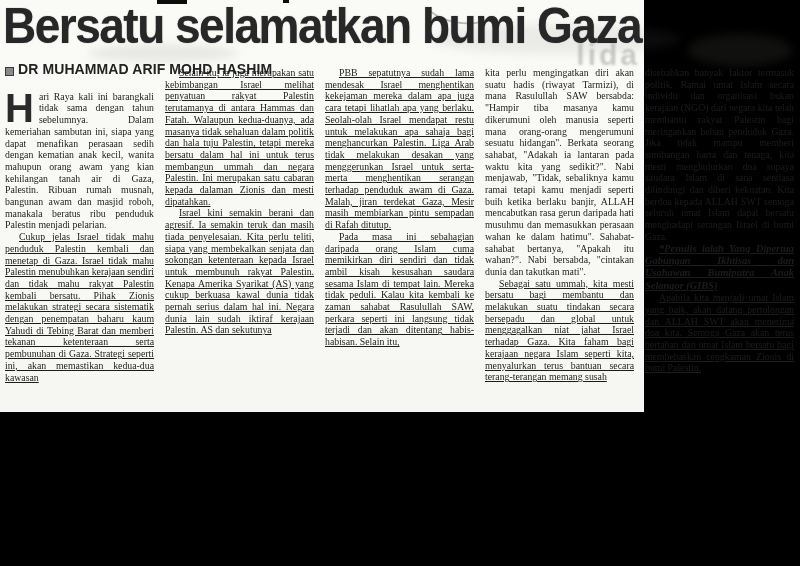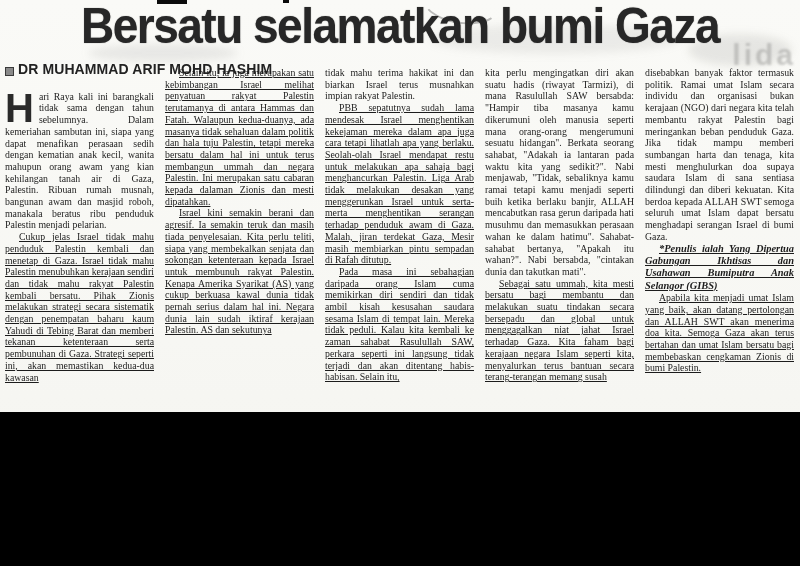--- a/index.html
+++ b/index.html
@@ -1,21 +1,21 @@
 <!DOCTYPE html>
 <html><head>
 <meta charset="utf-8">
 <style>
   html,body { margin:0; padding:0; }
   body {
     width:800px; height:566px; overflow:hidden; background:#000;
     font-family:"Liberation Serif", serif;
   }
   .page {
-    position:relative; width:800px; height:566px;
+    position:relative; width:644px; height:566px;
     background:linear-gradient(180deg,#fafaf7 0%,#f7f7f3 60%,#f3f3ef 100%);
     color:#1d1d1d;
   }
   
   .headline {
     position:absolute; top:-4px; left:0; width:100%; margin:0;
     text-align:center;
     font-family:"Liberation Sans", sans-serif; font-weight:bold;
     font-size:46px; letter-spacing:-1.5px; color:#272727;
     transform:scaleY(1.1); transform-origin:top center;
@@ -94,21 +94,20 @@
       <p class="para"><span class="dropcap">H</span><span>ari Raya kali ini barangkali tidak sama dengan tahun sebelumnya. Dalam kemeriahan sambutan ini, siapa yang dapat menafikan perasaan sedih dengan kematian anak kecil, wanita mahupun orang awam yang kian kehilangan tanah air di Gaza, Palestin. Ribuan rumah musnah, bangunan awam dan masjid roboh, manakala beratus ribu penduduk Palestin menjadi pelarian.</span></p>
       <p class="para indent">Cukup jelas Israel tidak mahu penduduk Palestin kembali dan menetap di Gaza. Israel tidak mahu Palestin menubuhkan kerajaan sendiri dan tidak mahu rakyat Palestin kembali bersatu. Pihak Zionis melakukan strategi secara sistematik dengan penempatan baharu kaum Yahudi di Tebing Barat dan memberi tekanan ketenteraan serta pembunuhan di Gaza. Strategi seperti ini, akan memastikan kedua-dua kawasan</p>
     </div>
 
     <div class="col col2345">
       <p class="para indent">Selain itu, ia juga merupakan satu kebimbangan Israel melihat penyatuan rakyat Palestin terutamanya di antara Hammas dan Fatah. Walaupun kedua-duanya, ada masanya tidak sehaluan dalam politik dan hala tuju Palestin, tetapi mereka bersatu dalam hal ini untuk terus membangun ummah dan negara Palestin. Ini merupakan satu cabaran kepada dalaman Zionis dan mesti dipatahkan.</p>
       <p class="para indent">Israel kini semakin berani dan agresif. Ia semakin teruk dan masih tiada penyelesaian. Kita perlu teliti, siapa yang membekalkan senjata dan sokongan ketenteraan kepada Israel untuk membunuh rakyat Palestin. Kenapa Amerika Syarikat (AS) yang cukup berkuasa kawal dunia tidak pernah serius dalam hal ini. Negara dunia lain sudah iktiraf kerajaan Palestin. AS dan sekutunya</p>
     </div>
 
     <div class="col col2345">
-      <p class="para">tidak mahu terima hakikat ini dan biarkan Israel terus musnahkan impian rakyat Palestin.</p>
       <p class="para indent">PBB sepatutnya sudah lama mendesak Israel menghentikan kekejaman mereka dalam apa juga cara tetapi lihatlah apa yang berlaku. Seolah-olah Israel mendapat restu untuk melakukan apa sahaja bagi menghancurkan Palestin. Liga Arab tidak melakukan desakan yang menggerunkan Israel untuk serta-merta menghentikan serangan terhadap penduduk awam di Gaza. Malah, jiran terdekat Gaza, Mesir masih membiarkan pintu sempadan di Rafah ditutup.</p>
       <p class="para indent">Pada masa ini sebahagian daripada orang Islam cuma memikirkan diri sendiri dan tidak ambil kisah kesusahan saudara sesama Islam di tempat lain. Mereka tidak peduli. Kalau kita kembali ke zaman sahabat Rasulullah SAW, perkara seperti ini langsung tidak terjadi dan akan ditentang habis-habisan. Selain itu,</p>
     </div>
 
     <div class="col col2345">
       <p class="para">kita perlu mengingatkan diri akan suatu hadis (riwayat Tarmizi), di mana Rasulullah SAW bersabda: "Hampir tiba masanya kamu dikerumuni oleh manusia seperti mana orang-orang mengerumuni sesuatu hidangan". Berkata seorang sahabat, "Adakah ia lantaran pada waktu kita yang sedikit?". Nabi menjawab, "Tidak, sebaliknya kamu ramai tetapi kamu menjadi seperti buih ketika berlaku banjir, ALLAH mencabutkan rasa gerun daripada hati musuhmu dan memasukkan perasaan wahan ke dalam hatimu". Sahabat-sahabat bertanya, "Apakah itu wahan?". Nabi bersabda, "cintakan dunia dan takutkan mati".</p>
       <p class="para indent">Sebagai satu ummah, kita mesti bersatu bagi membantu dan melakukan suatu tindakan secara bersepadu dan global untuk menggagalkan niat jahat Israel terhadap Gaza. Kita faham bagi kerajaan negara Islam seperti kita, menyalurkan terus bantuan secara terang-terangan memang susah</p>
     </div>
 
     <div class="col col2345">

